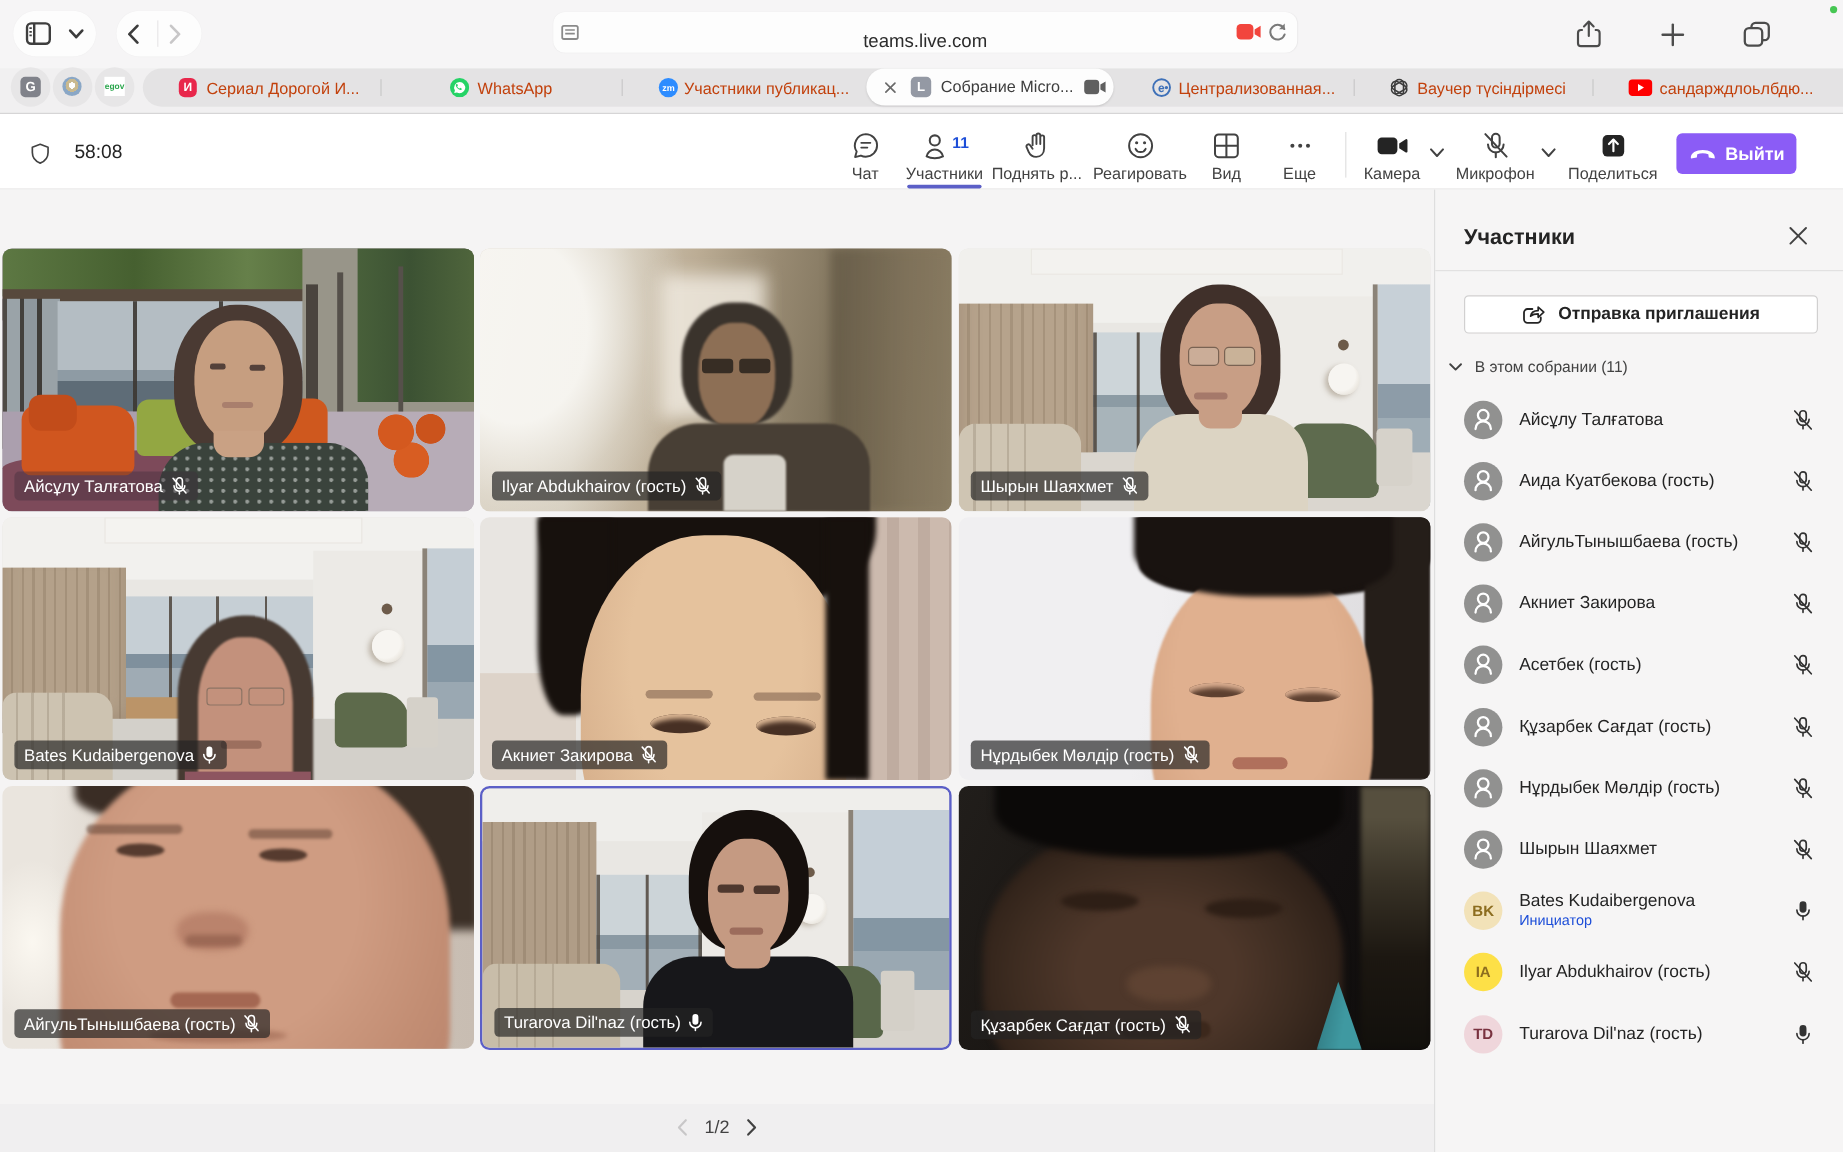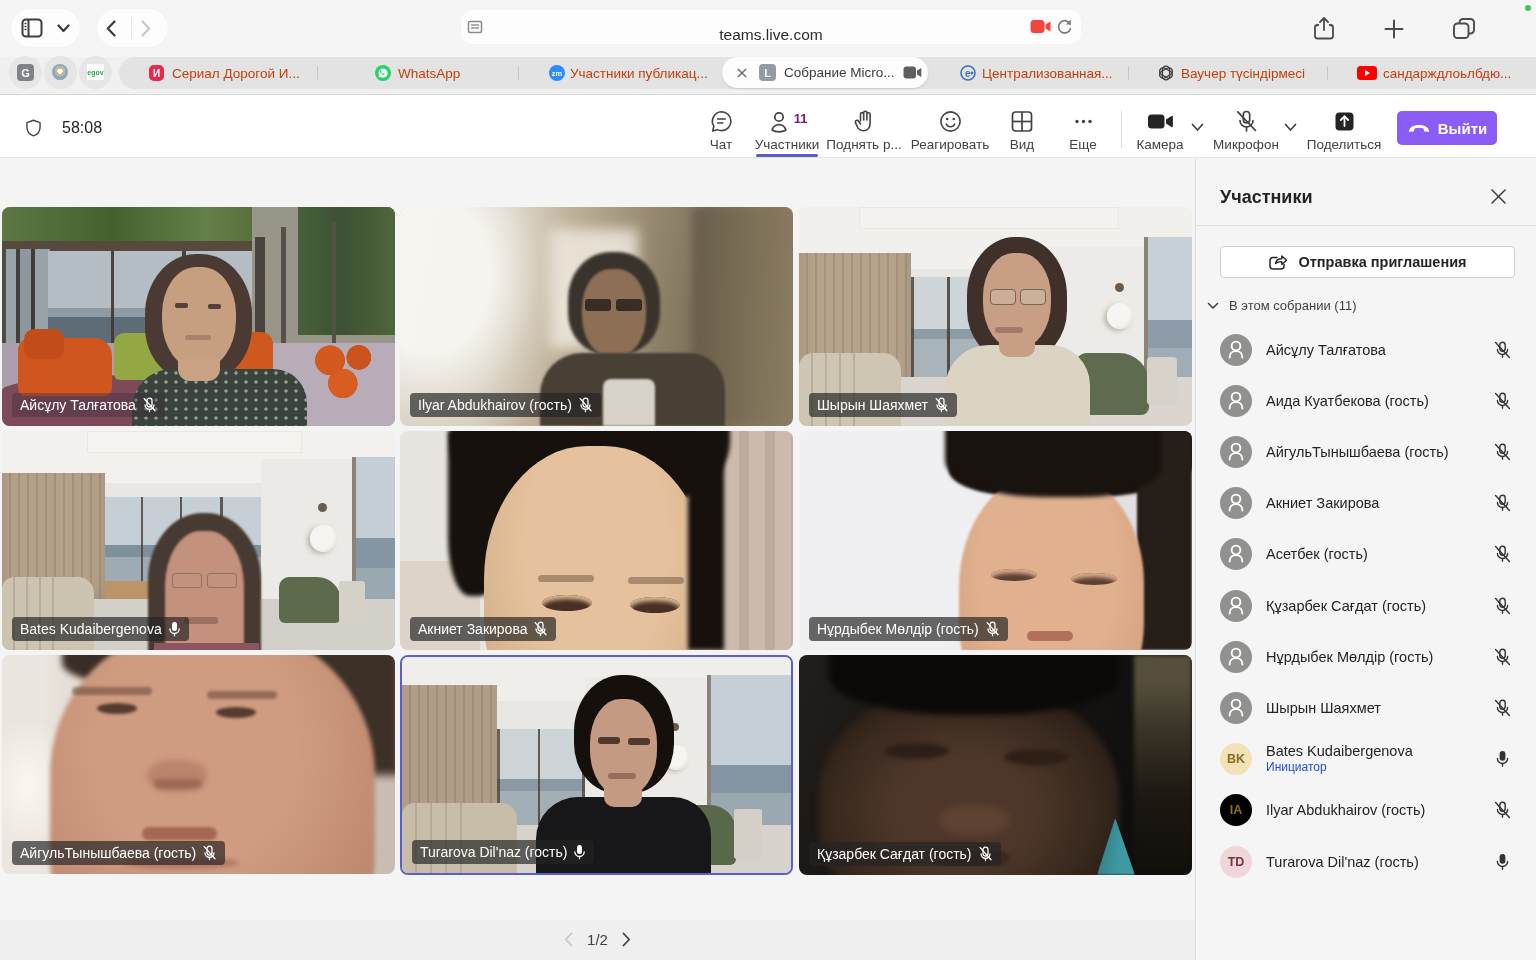--- a/index.html
+++ b/index.html
@@ -188,21 +188,21 @@
       </svg>
       <div class="lbl">Чат</div>
     </div>
 
     <div class="tbtn" style="left:752px; width:70px;">
       <div style="display:flex; align-items:flex-start; gap:3px;">
         <svg width="24" height="25" viewBox="0 0 24 25">
           <circle cx="12" cy="8" r="4.2" fill="none" stroke="#424242" stroke-width="1.7"></circle>
           <path d="M5.2 21.3 a6.9 6.9 0 0 1 13.6 0 c-2 1 -4.3 1.5 -6.8 1.5 s-4.8 -0.5 -6.8 -1.5 Z" fill="none" stroke="#424242" stroke-width="1.7" stroke-linejoin="round"></path>
         </svg>
-        <span style="font-size:13px; font-weight:bold; color:#701a75; margin-top:2px;">11</span>
+        <span style="font-size:13px; font-weight:bold; color:#1d4ed8; margin-top:2px;">11</span>
       </div>
       <div class="lbl">Участники</div>
       <div style="position:absolute; left:4px; top:45px; width:62px; height:3px; border-radius:2px; background:#5b5fc7;"></div>
     </div>
 
     <div class="tbtn" style="left:828px; width:72px;">
       <svg width="24" height="25" viewBox="0 0 24 25">
         <path d="M8.5 12 V5.2 a1.6 1.6 0 0 1 3.2 0 V11 M11.7 10.5 V3.8 a1.6 1.6 0 0 1 3.2 0 V11 M14.9 11 V5.4 a1.6 1.6 0 0 1 3.2 0 V14.5 c0 4.3 -2.6 7.2 -6.6 7.2 c-3.2 0 -5 -1.4 -6.3 -4.2 L3.6 13.9 c-0.5 -1 -0.2 -2 0.7 -2.4 c0.8 -0.4 1.7 -0.1 2.3 0.8 L8.5 15" fill="none" stroke="#424242" stroke-width="1.6" stroke-linecap="round" stroke-linejoin="round"></path>
       </svg>
       <div class="lbl">Поднять р...</div>
@@ -667,21 +667,21 @@
         <div style="font-size:14.5px; color:#242424;">Bates Kudaibergenova</div>
         <div class="psub">Инициатор</div>
       </div>
       <svg class="pmic" width="19" height="19" viewBox="0 0 19 19">
           <rect x="6.6" y="1.6" width="5.8" height="9.6" rx="2.9" fill="#333"></rect>
           <path d="M4.4 8.9 a5.1 5.1 0 0 0 10.2 0" fill="none" stroke="#333" stroke-width="1.4" stroke-linecap="round"></path>
           <line x1="9.5" y1="14" x2="9.5" y2="16.8" stroke="#333" stroke-width="1.4" stroke-linecap="round"></line>
         </svg>
     </div>
     <div class="prow" style="top:626px;">
-      <div class="avatar" style="background:#000000; color:#8c6d1f;">IA</div>
+      <div class="avatar" style="background:#fde047; color:#8c6d1f;">IA</div>
       <div class="pname">Ilyar Abdukhairov (гость)</div>
       <svg class="pmic" width="19" height="19" viewBox="0 0 19 19">
           <rect x="6.8" y="1.8" width="5.4" height="9" rx="2.7" fill="none" stroke="#333" stroke-width="1.4"></rect>
           <path d="M4.4 8.9 a5.1 5.1 0 0 0 10.2 0" fill="none" stroke="#333" stroke-width="1.4" stroke-linecap="round"></path>
           <line x1="9.5" y1="14" x2="9.5" y2="16.8" stroke="#333" stroke-width="1.4" stroke-linecap="round"></line>
           <line x1="2.6" y1="2" x2="16.4" y2="17" stroke="#333" stroke-width="1.4" stroke-linecap="round"></line>
         </svg>
     </div>
     <div class="prow" style="top:678px;">
       <div class="avatar" style="background:#efd6db; color:#79323f;">TD</div>

